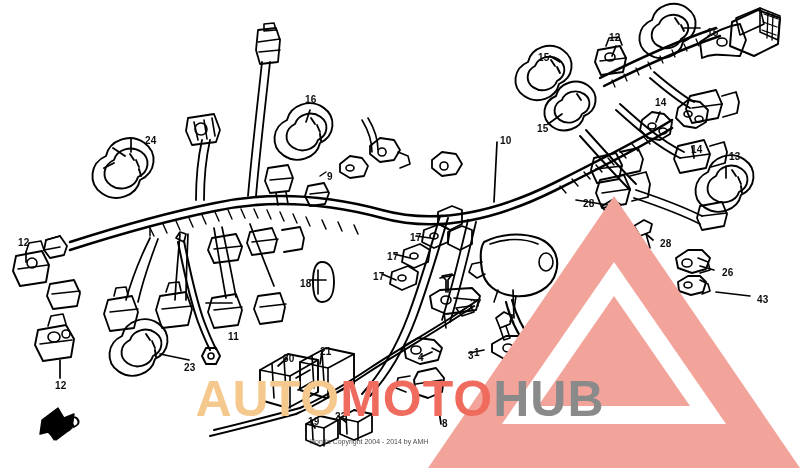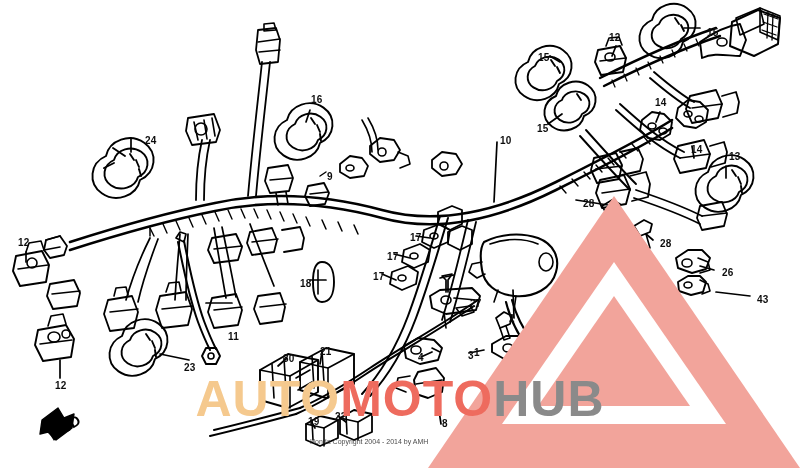--- a/index.html
+++ b/index.html
@@ -500,21 +500,21 @@
       <div class="callout" style="left: 228px; top: 304px; margin-top: 28px;">11</div>
       <div class="callout" style="left: 18px; top: 238px;">12</div>
       <div class="callout" style="left: 55px; top: 381px;">12</div>
       <div class="callout" style="left: 609px; top: 33px;">12</div>
       <div class="callout" style="left: 729px; top: 152px;">13</div>
       <div class="callout" style="left: 655px; top: 98px;">14</div>
       <div class="callout" style="left: 691px; top: 145px;">14</div>
       <div class="callout" style="left: 707px; top: 28px;">15</div>
       <div class="callout" style="left: 538px; top: 53px;">15</div>
       <div class="callout" style="left: 537px; top: 124px;">15</div>
-      <div class="callout" style="left: 305px; top: 95px; margin-left: 6px;">16</div>
+      <div class="callout" style="left: 305px; top: 95px;">16</div>
       <div class="callout" style="left: 410px; top: 233px;">17</div>
       <div class="callout" style="left: 387px; top: 252px;">17</div>
       <div class="callout" style="left: 373px; top: 272px;">17</div>
       <div class="callout" style="left: 300px; top: 279px;">18</div>
       <div class="callout" style="left: 308px; top: 417px;">19</div>
       <div class="callout" style="left: 283px; top: 354px;">30</div>
       <div class="callout" style="left: 320px; top: 347px;">21</div>
       <div class="callout" style="left: 335px; top: 412px;">22</div>
       <div class="callout" style="left: 184px; top: 363px;">23</div>
       <div class="callout" style="left: 126px; top: 136px; margin-left: 19px;">24</div>

